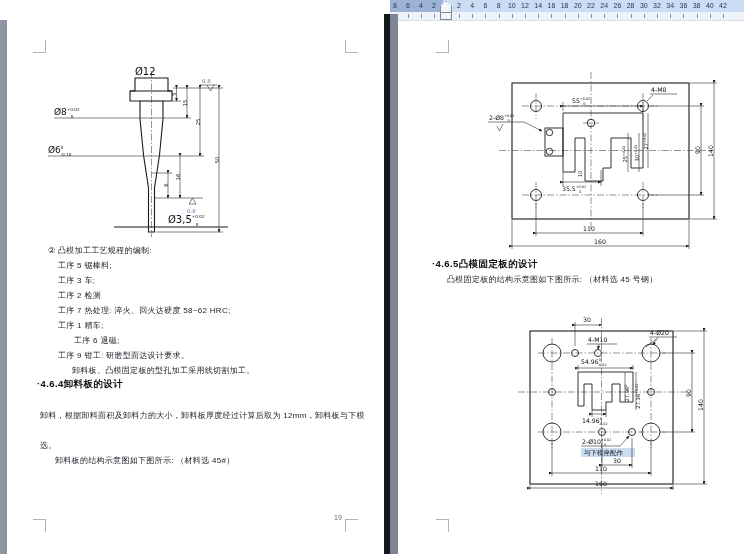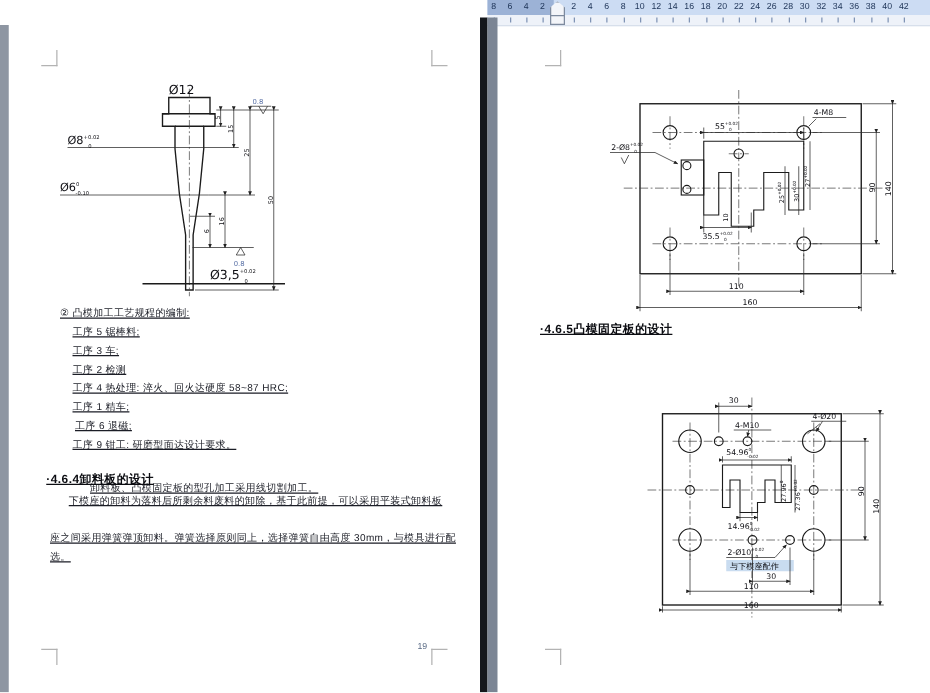--- a/index.html
+++ b/index.html
@@ -19,21 +19,21 @@
   .ind-pent{position:absolute;left:50px;top:1px;width:10px;height:10px;background:#f3f5f9;border:1px solid #7d8a9e;
             clip-path:polygon(50% 0,100% 42%,100% 100%,0 100%,0 42%);}
   .ind-box{position:absolute;left:50px;top:12px;width:10px;height:6px;background:#f3f5f9;border:1px solid #7d8a9e;}
   
   .crop{position:absolute;width:12px;height:12px;}
   .crop.rb{border-right:1px solid #b3b3b3;border-bottom:1px solid #b3b3b3;}
   .crop.lb{border-left:1px solid #b3b3b3;border-bottom:1px solid #b3b3b3;}
   .crop.rt{border-right:1px solid #b3b3b3;border-top:1px solid #b3b3b3;}
   .crop.lt{border-left:1px solid #b3b3b3;border-top:1px solid #b3b3b3;}
   
-  .t{position:absolute;white-space:nowrap;font-size:8px;letter-spacing:0.3px;color:#1b1d26;line-height:10px;text-decoration:underline;}
+  .t{position:absolute;white-space:nowrap;font-size:8px;letter-spacing:0.3px;color:#1b1d26;line-height:10px;}
   .h{font-weight:bold;font-size:9.5px;letter-spacing:0.4px;color:#0c0d12;}
   .pgnum{position:absolute;font-size:7px;color:#5a6b85;}
   
   svg{position:absolute;}
   .o{fill:none;stroke:#1b1b1b;stroke-width:1.1;}
   .o2{fill:none;stroke:#1b1b1b;stroke-width:0.9;}
   .d{fill:none;stroke:#2b2b2b;stroke-width:0.6;}
   .c{fill:none;stroke:#3c3c3c;stroke-width:0.55;stroke-dasharray:7 2 1.5 2;}
   svg text{fill:#101015;font-family:"DejaVu Sans","Liberation Sans",sans-serif;}
   .big{font-size:10px;}
@@ -170,30 +170,30 @@
         <path class="d" d="M149,149 L152.5,143 L156,149 Z"></path>
         <text class="ra" x="147" y="158">0.8</text>
       </g>
     </g>
   </svg>
 
   <div class="t" style="left:48px;top:246px">② 凸模加工工艺规程的编制: </div>
   <div class="t" style="left:58px;top:261px">工序 5  锯棒料; </div>
   <div class="t" style="left:58px;top:276px">工序 3  车; </div>
   <div class="t" style="left:58px;top:291px">工序 2  检测</div>
-  <div class="t" style="left:58px;top:306px">工序 4  热处理: 淬火、回火达硬度 58~87 HRC; </div>
+  <div class="t" style="left:58px;top:306px">工序 7  热处理: 淬火、回火达硬度 58~62 HRC; </div>
   <div class="t" style="left:58px;top:321px">工序 1  精车; </div>
-  <div class="t" style="left:60px;top:336px">工序 6  退磁; </div>
+  <div class="t" style="left:74px;top:336px">工序 6  退磁; </div>
   <div class="t" style="left:58px;top:351px">工序 9  钳工: 研磨型面达设计要求。</div>
-  <div class="t" style="left:72px;top:386px">卸料板、凸模固定板的型孔加工采用线切割加工。</div>
+  <div class="t" style="left:72px;top:366px">卸料板、凸模固定板的型孔加工采用线切割加工。</div>
 
   <div class="t h" style="left:37px;top:379px">·4.6.4卸料板的设计</div>
-  <div class="t" style="left:55px;top:396px">下模座的卸料为落料后所剩余料废料的卸除，基于此前提，可以采用平装式卸料板</div>
-  <div class="t" style="left:40px;top:426px">座之间采用弹簧弹顶卸料。弹簧选择原则同上，选择弹簧自由高度 30mm，与模具进行配</div>
+  <div class="t" style="left:40px;top:411px">卸料，根据卸料面积及卸料力的大小，卸料板厚度经过计算后取为 12mm，卸料板与下模</div>
   <div class="t" style="left:40px;top:441px">选。</div>
+  <div class="t" style="left:55px;top:456px">卸料板的结构示意图如下图所示: （材料选 45#）</div>
   <div class="pgnum" style="left:334px;top:514px">19</div>
 
   <svg style="left:425px;top:50px" width="310" height="215" viewBox="0 0 310 215">
     <defs>
       <marker id="a2" markerWidth="6" markerHeight="5" refX="5" refY="2.5" orient="auto">
           <path d="M0,0 L6,2.5 L0,5 Z" fill="#222"></path>
         </marker>
     </defs>
     <g>
       <rect class="o" x="87" y="33" width="177" height="136" stroke-width="1"></rect>
@@ -254,20 +254,21 @@
       <line class="d" x1="276" y1="56" x2="276" y2="145" marker-start="url(#a2)" marker-end="url(#a2)"></line>
       <text class="dim" text-anchor="middle" transform="rotate(-90 273,100)" x="273" y="102">90</text>
       <line class="d" x1="265" y1="33" x2="292" y2="33"></line>
         <line class="d" x1="265" y1="169" x2="292" y2="169"></line>
       <line class="d" x1="289" y1="33" x2="289" y2="169" marker-start="url(#a2)" marker-end="url(#a2)"></line>
       <text class="dim" text-anchor="middle" transform="rotate(-90 286,101)" x="286" y="103">140</text>
     </g>
   </svg>
 
   <div class="t h" style="left:432px;top:259px">·4.6.5凸模固定板的设计</div>
+  <div class="t" style="left:447px;top:275px">凸模固定板的结构示意图如下图所示: （材料选 45 号钢）</div>
 
   <svg style="left:480px;top:298px" width="252" height="212" viewBox="0 0 252 212">
     <defs>
       <marker id="a3" markerWidth="6" markerHeight="5" refX="5" refY="2.5" orient="auto">
           <path d="M0,0 L6,2.5 L0,5 Z" fill="#222"></path>
         </marker>
     </defs>
     <g>
       <rect class="o" x="50" y="33" width="143" height="153" stroke-width="1"></rect>
       <line class="c" x1="38" y1="94" x2="212" y2="94"></line>

